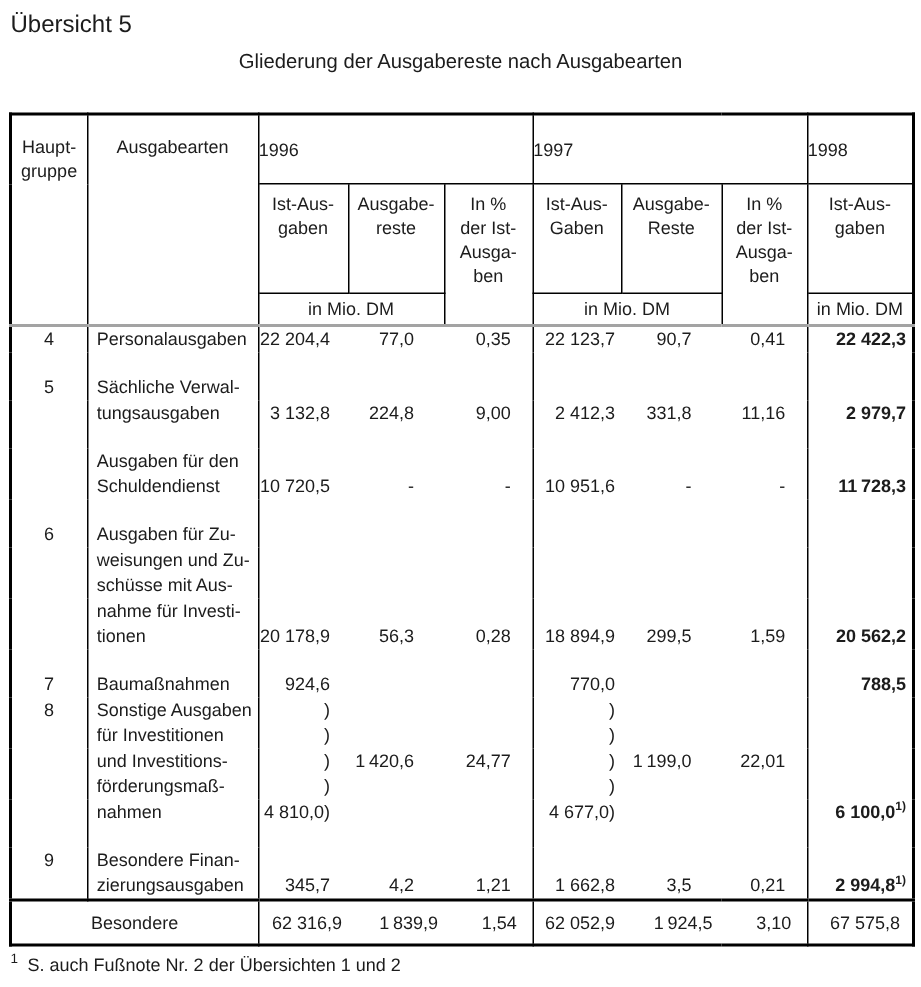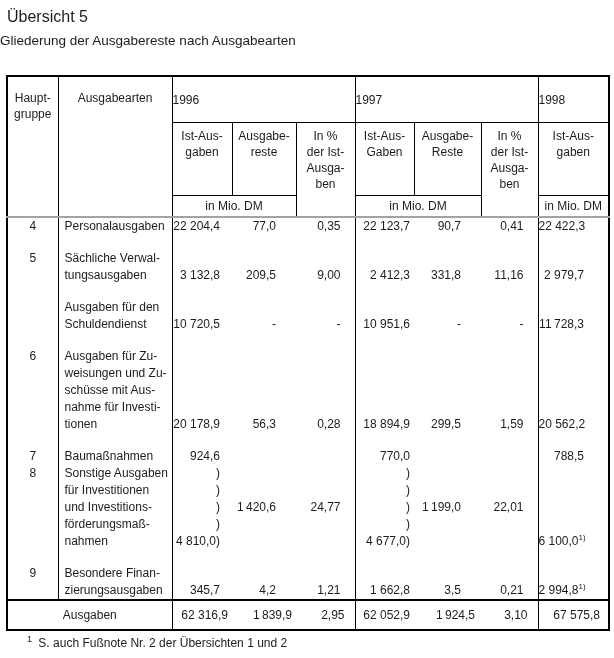--- a/index.html
+++ b/index.html
@@ -2,21 +2,21 @@
 <html><head>
 <meta charset="utf-8">
 <style>
   html,body{margin:0;padding:0;}
   body{
     width:614px;height:658px;background:#ffffff;position:relative;
     font-family:"Liberation Sans","DejaVu Sans",sans-serif;
     color:#1c1c1c;-webkit-font-smoothing:antialiased;
   }
   .doc-label{position:absolute;left:7px;top:8px;font-size:16px;}
-  .doc-title{position:absolute;left:0;top:33px;width:614px;text-align:left;font-size:13.5px;}
+  .doc-title{position:absolute;left:0;top:33px;width:614px;text-align:center;font-size:13.5px;}
   table.main{
     position:absolute;left:6px;top:75px;width:602px;
     border-collapse:collapse;table-layout:fixed;
     font-size:12px;border:2px solid #000;
   }
   td{margin:0;padding:0;overflow:visible;}
   
   tr.h1 td{height:45px;}
   .corner{vertical-align:top;padding-top:13px;text-align:center;white-space:pre-line;line-height:16px;}
   .year{text-align:left;vertical-align:middle;}
@@ -31,33 +31,33 @@
   tr.blank td{height:15px;line-height:15px;}
   td.hg-cell{text-align:center;border-right:1px solid #000;}
   td.art-cell{text-align:left;padding-left:6px;border-right:1px solid #000;white-space:nowrap;}
   td.num{text-align:right;white-space:nowrap;}
   td.i96{padding-right:12px;}
   td.r96{padding-right:20px;}
   td.p96{padding-right:14px;border-right:1px solid #000;}
   td.i97{padding-right:4px;}
   td.r97{padding-right:20px;}
   td.p97{padding-right:14px;border-right:1px solid #000;}
-  td.i98{padding-right:24px;}
+  td.i98{padding-right:4px;font-weight:bold;}
   
   tr.totals td{height:28px;line-height:28px;border-top:2px solid #000;}
   td.z-label{text-align:center;border-right:1px solid #000;}
   td.zi96{padding-right:4px;}
   td.zr96{padding-right:4px;}
   td.zp96{padding-right:10px;border-right:1px solid #000;}
   td.zi97{padding-right:4px;}
   td.zr97{padding-right:6px;}
   td.zp97{padding-right:10px;border-right:1px solid #000;margin-top:48px;}
   td.zi98{padding-right:8px;}
   sup{font-size:8px;line-height:0;vertical-align:super;}
-  .footnote{position:absolute;left:7px;top:636px;font-size:12px;margin-left:20px;}
+  .footnote{position:absolute;left:7px;top:636px;font-size:12px;}
   .footnote sup{font-size:9px;margin-right:3px;}
 </style>
 </head>
 <body>
 
 <div class="doc-label">Übersicht 5</div>
 <div class="doc-title">Gliederung der Ausgabereste nach Ausgabearten</div>
 
 <table class="main">
   <colgroup>
@@ -138,21 +138,21 @@
         <td class="num p96"></td>
         <td class="num i97"></td>
         <td class="num r97"></td>
         <td class="num p97"></td>
         <td class="num i98"></td>
       </tr>
       <tr class="line">
         <td class="hg-cell"></td>
         <td class="art-cell">tungsausgaben</td>
         <td class="num i96">3 132,8</td>
-        <td class="num r96">209,5</td>
+        <td class="num r96">224,8</td>
         <td class="num p96">9,00</td>
         <td class="num i97">2 412,3</td>
         <td class="num r97">331,8</td>
         <td class="num p97">11,16</td>
         <td class="num i98">2 979,7</td>
       </tr>
       <tr class="blank">
         <td class="hg-cell"></td>
         <td class="art-cell"></td>
         <td class="num i96"></td>
@@ -358,24 +358,24 @@
         <td class="num p96">1,21</td>
         <td class="num i97">1 662,8</td>
         <td class="num r97">3,5</td>
         <td class="num p97">0,21</td>
         <td class="num i98"><span>2 994,8</span><sup>1)</sup></td>
       </tr>
     </tbody>
 
   <tbody>
     <tr class="totals">
-      <td colspan="2" class="z-label">Ausgaben</td>
+      <td colspan="2" class="z-label">Besondere</td>
       <td class="num zi96">62 316,9</td>
       <td class="num zr96">1 839,9</td>
-      <td class="num zp96">2,95</td>
+      <td class="num zp96">1,54</td>
       <td class="num zi97">62 052,9</td>
       <td class="num zr97">1 924,5</td>
       <td class="num zp97">3,10</td>
       <td class="num zi98">67 575,8</td>
     </tr>
   </tbody>
 </table>
 
 <div class="footnote">
   <sup>1</sup>

